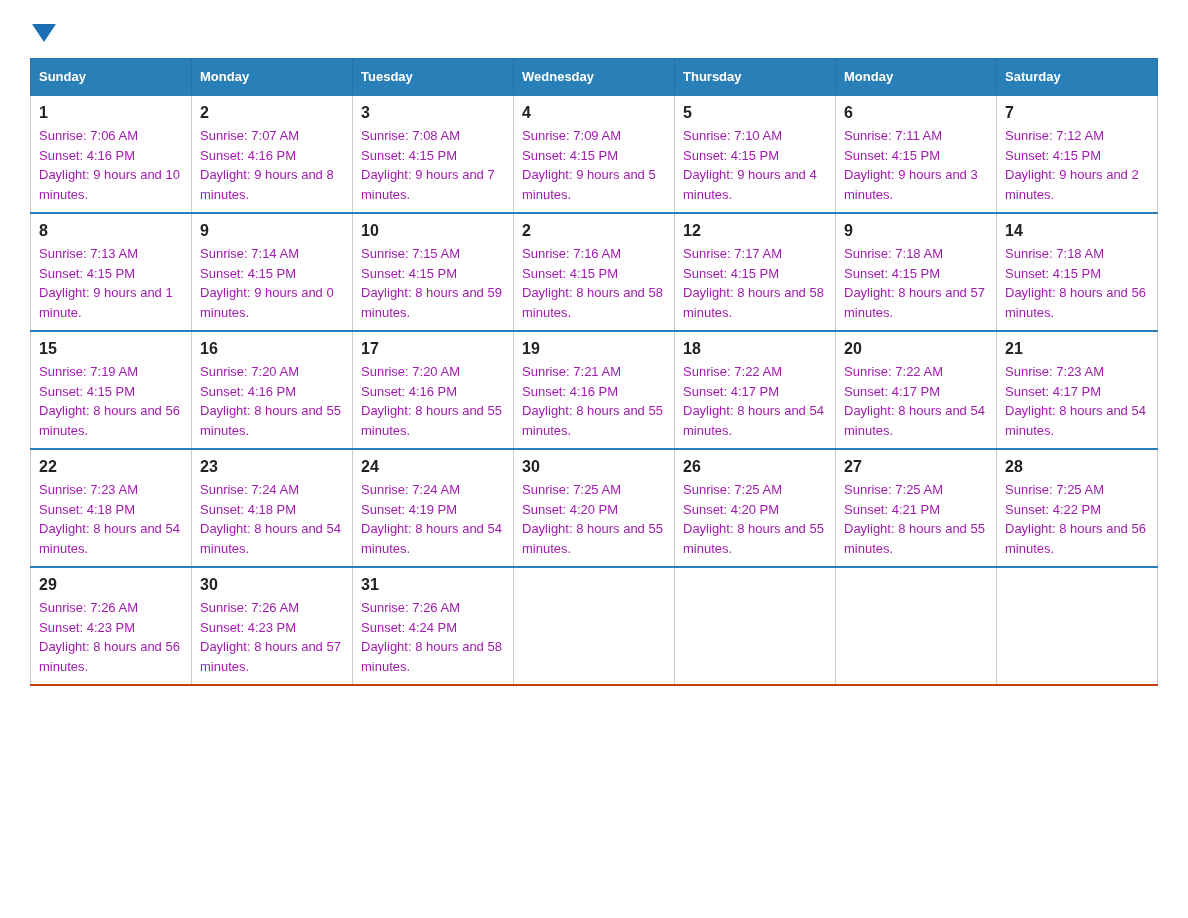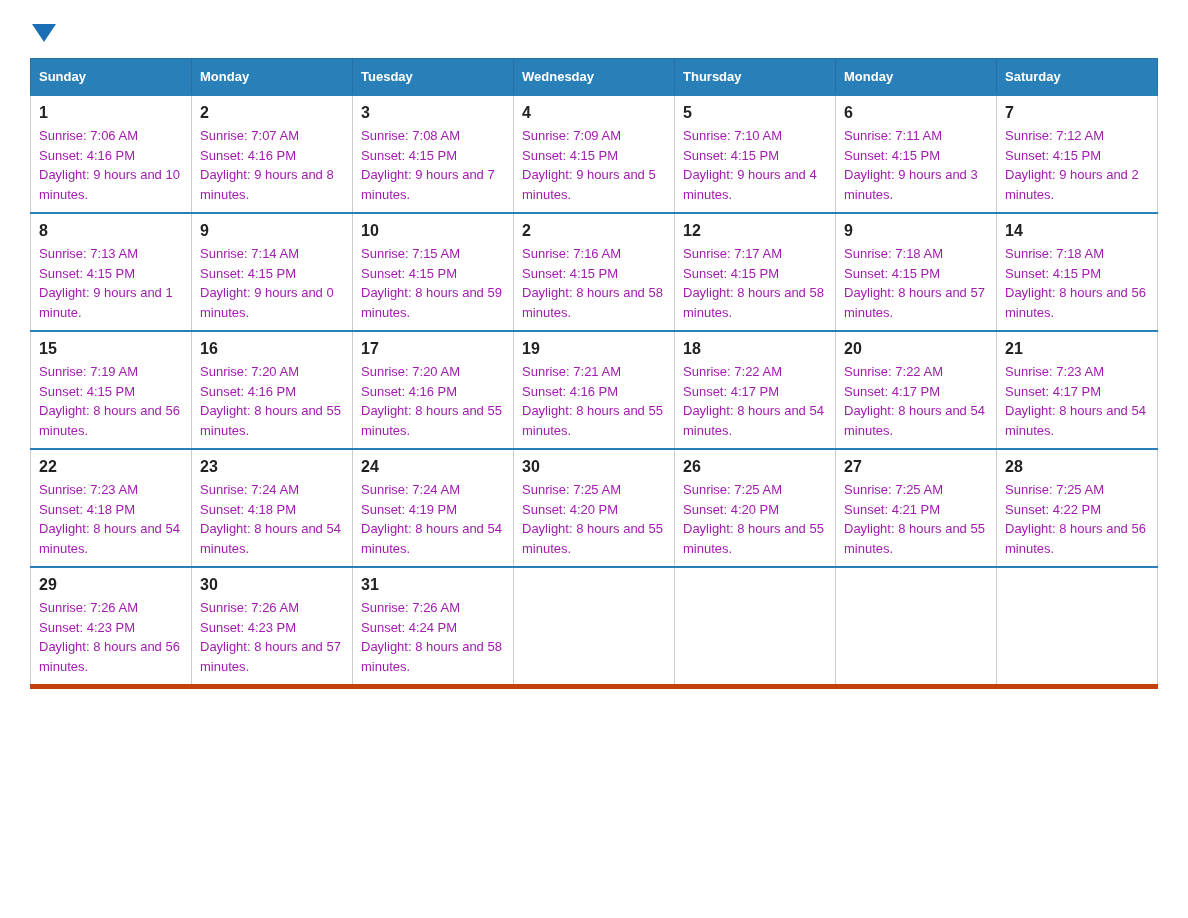--- a/index.html
+++ b/index.html
@@ -90,21 +90,21 @@
     }
     .day-info {
       font-size: 13px;
       line-height: 1.5;
       color: #a21caf;
     }
     .empty-cell {
       background: #fff;
     }
     tbody tr:last-child td {
-      border-bottom: 5px solid #c2410c;
+      border-bottom: 2px solid #c2410c;
     }
   </style>
 </head>
 <body>
 
 <div class="header-area">
   <div class="logo-wrapper">
     <div class="logo-row1">
       <span class="logo-text-general"></span>
       <div class="logo-triangle"></div>

